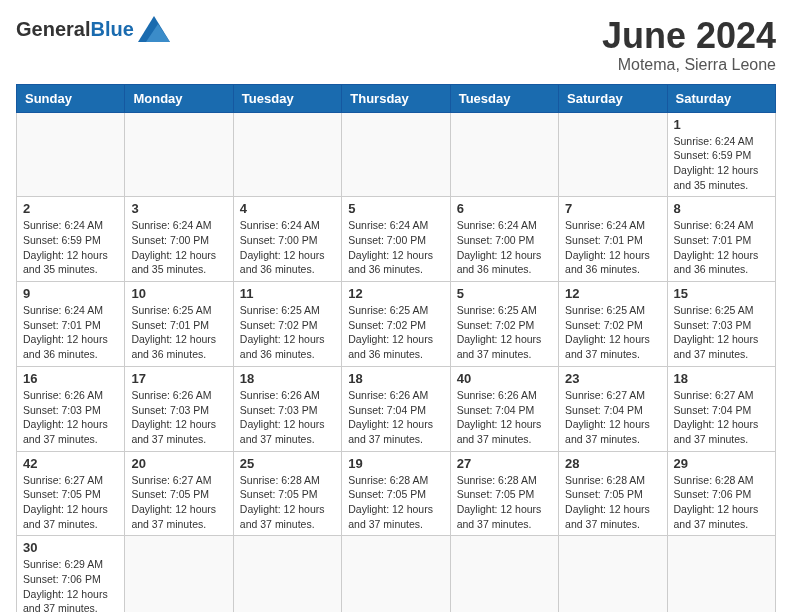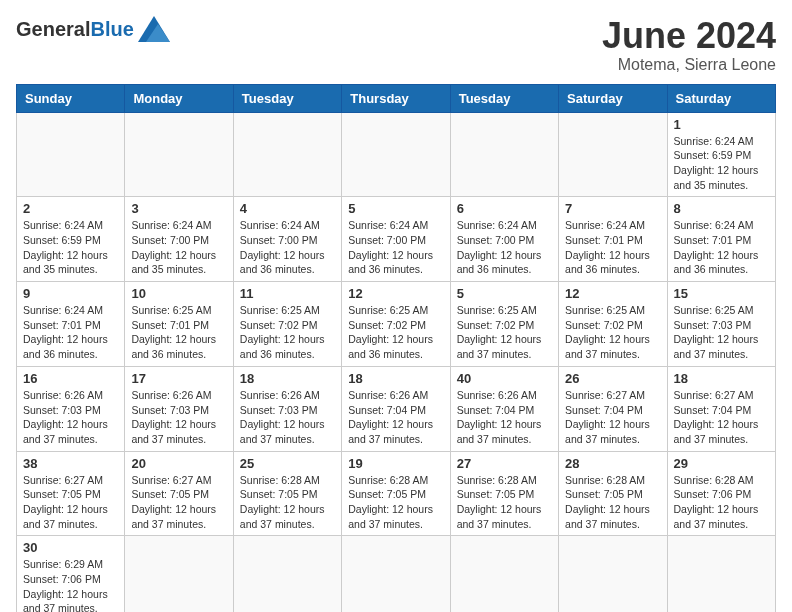--- a/index.html
+++ b/index.html
@@ -209,31 +209,31 @@
           </td>
           <td>
             <div class="day-number">18</div>
             <div class="day-info">Sunrise: 6:26 AM<br>Sunset: 7:04 PM<br>Daylight: 12 hours and 37 minutes.</div>
           </td>
           <td>
             <div class="day-number">40</div>
             <div class="day-info">Sunrise: 6:26 AM<br>Sunset: 7:04 PM<br>Daylight: 12 hours and 37 minutes.</div>
           </td>
           <td>
-            <div class="day-number">26</div>
+            <div class="day-number">23</div>
             <div class="day-info">Sunrise: 6:27 AM<br>Sunset: 7:04 PM<br>Daylight: 12 hours and 37 minutes.</div>
           </td>
           <td>
             <div class="day-number">18</div>
             <div class="day-info">Sunrise: 6:27 AM<br>Sunset: 7:04 PM<br>Daylight: 12 hours and 37 minutes.</div>
           </td>
         </tr>
         <tr>
           <td>
-            <div class="day-number">38</div>
+            <div class="day-number">42</div>
             <div class="day-info">Sunrise: 6:27 AM<br>Sunset: 7:05 PM<br>Daylight: 12 hours and 37 minutes.</div>
           </td>
           <td>
             <div class="day-number">20</div>
             <div class="day-info">Sunrise: 6:27 AM<br>Sunset: 7:05 PM<br>Daylight: 12 hours and 37 minutes.</div>
           </td>
           <td>
             <div class="day-number">25</div>
             <div class="day-info">Sunrise: 6:28 AM<br>Sunset: 7:05 PM<br>Daylight: 12 hours and 37 minutes.</div>
           </td>

